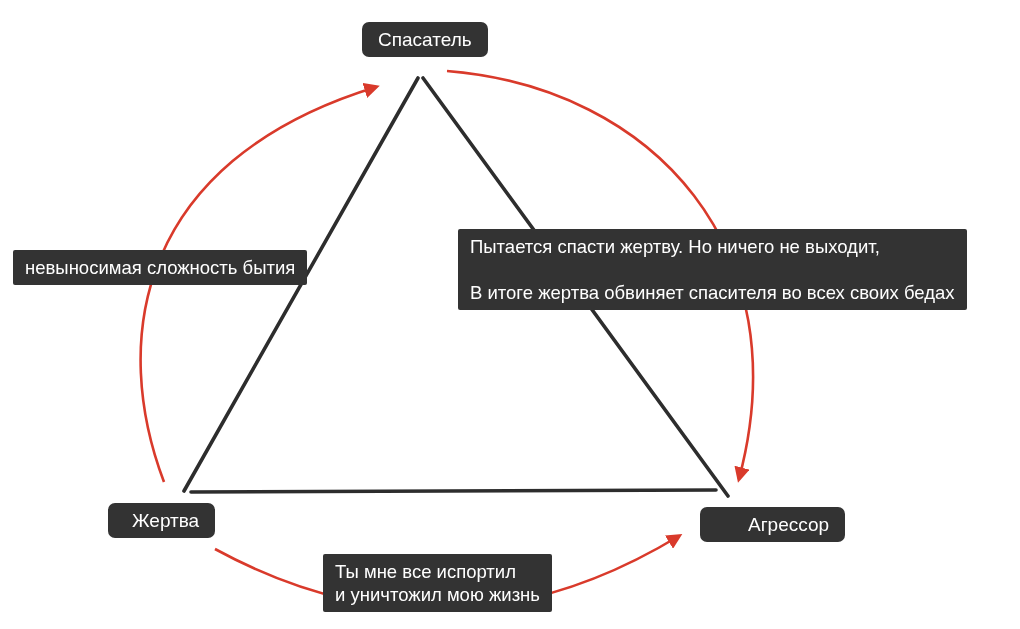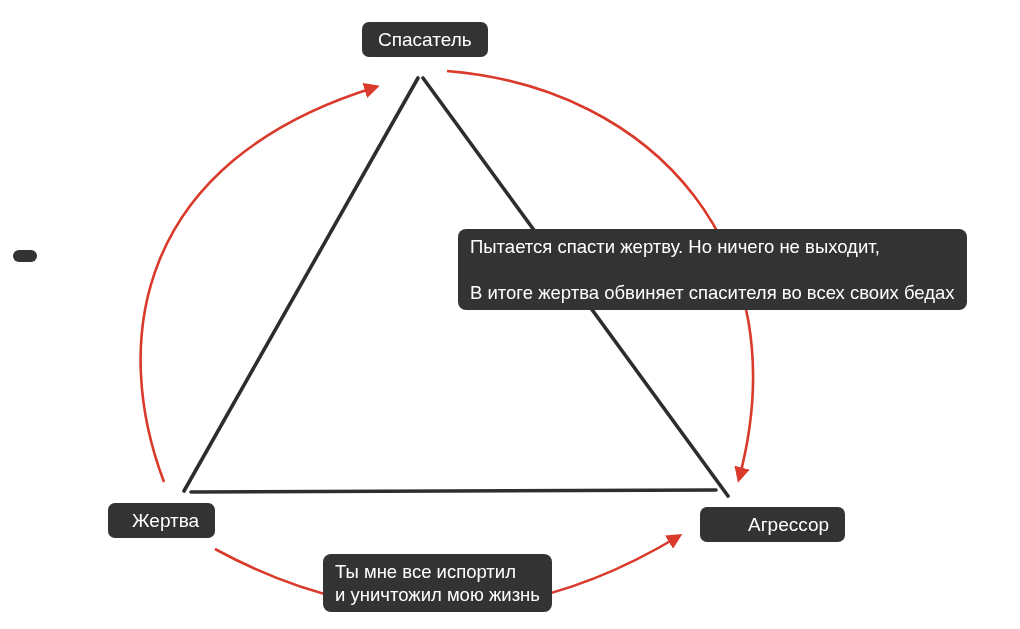--- a/index.html
+++ b/index.html
@@ -48,21 +48,21 @@
     border-radius: 7px;
     white-space: nowrap;
   }
   .callout {
     position: absolute;
     background: var(--box-bg, #333);
     color: var(--box-text, #fff);
     font-size: 18.5px;
     line-height: 23px;
     padding: 6px 12px;
-    border-radius: 8px;
+    border-radius: 2px;
     white-space: nowrap;
   }
   .callout .line { min-height: 23px; }
 </style>
 </head>
 <body>
 
 <div class="stage">
 
   <svg class="canvas" viewBox="0 0 1020 629" xmlns="http://www.w3.org/2000/svg">
@@ -81,20 +81,21 @@
     <path class="arc" marker-end="url(#ah)" d="M 215 549 Q 448 676 679 536"></path>
   </svg>
 
   <div class="node" style="left:362px; top:22px;">Спасатель</div>
 
   <div class="node" style="left:108px; top:503px;padding-left:24px;">Жертва</div>
 
   <div class="node" style="left:700px; top:507px;padding-left:48px;">Агрессор</div>
 
   <div class="callout" style="left:13px; top:250px;">
+    <div class="line">невыносимая сложность бытия</div>
   </div>
 
   <div class="callout" style="left:458px; top:229px;">
     <div class="line">Пытается спасти жертву. Но ничего не выходит,</div>
     <div class="line"></div>
     <div class="line">В итоге жертва обвиняет спасителя во всех своих бедах</div>
   </div>
 
   <div class="callout" style="left:323px; top:554px;">
     <div class="line">Ты мне все испортил</div>

